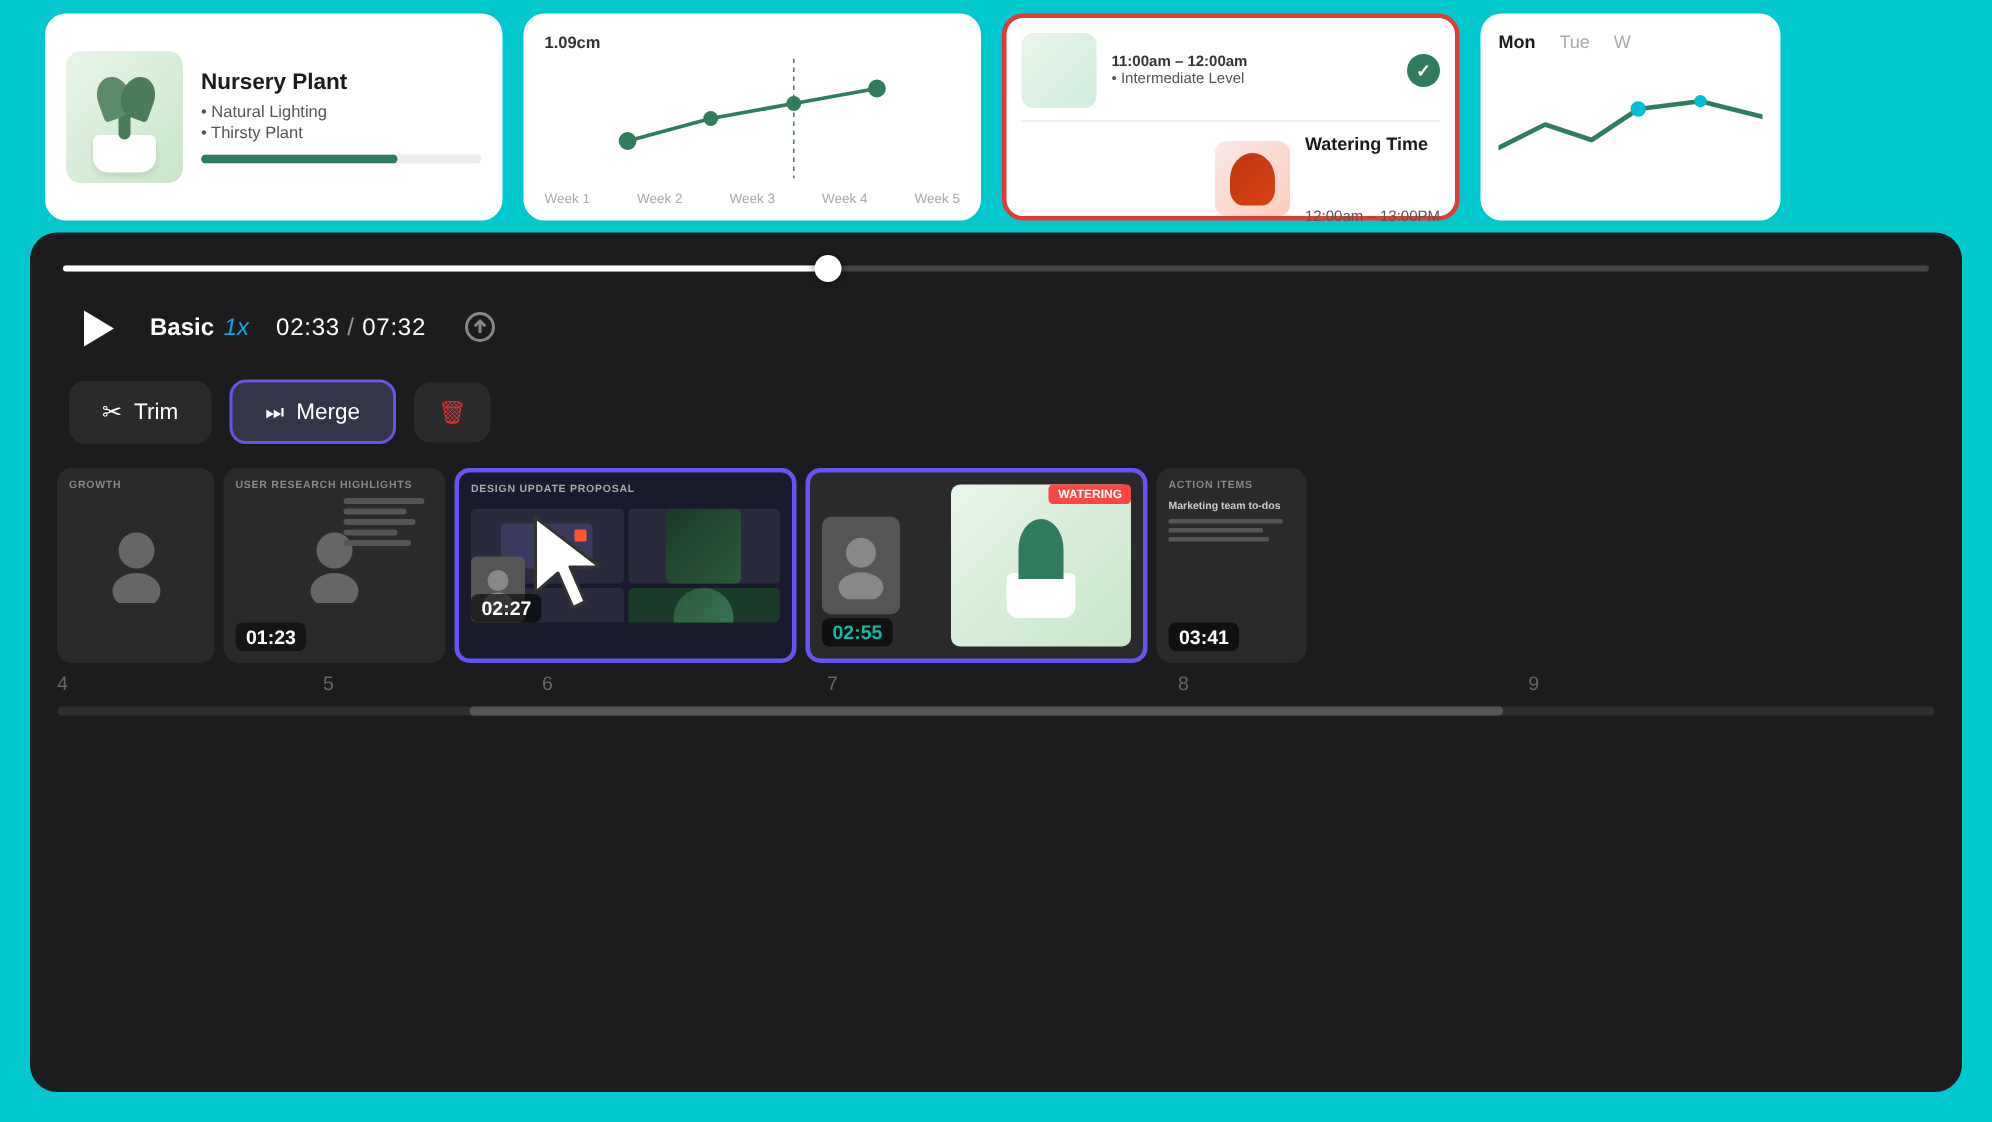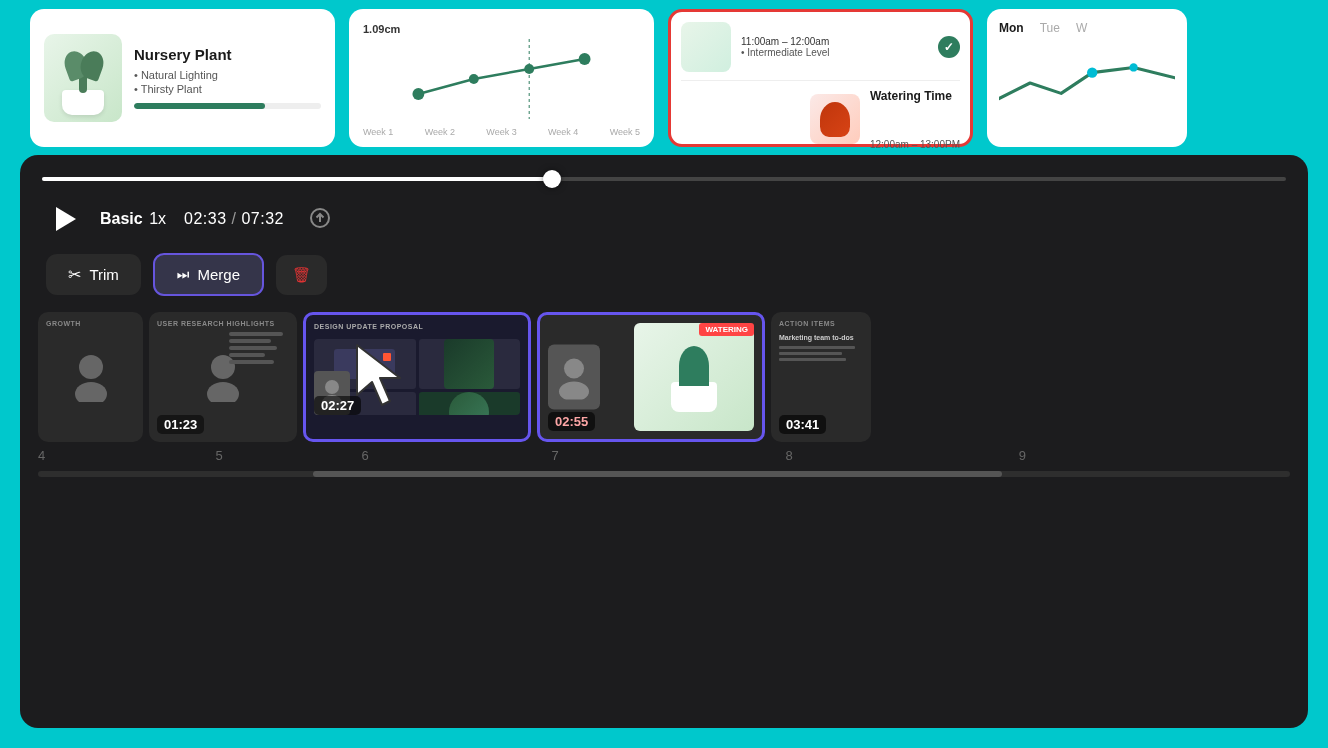--- a/index.html
+++ b/index.html
@@ -25,21 +25,21 @@
       <div style="position:absolute;top:50%;left:41%;transform:translate(-50%,-50%);width:18px;height:18px;background:#fff;border-radius:50%;box-shadow:0 0 6px rgba(0,0,0,0.5);"></div>
     </div>
   </div>
 
   <div style="display:flex;align-items:center;padding:10px 26px;gap:18px;">
     <button style="background:transparent;border:none;cursor:pointer;display:flex;align-items:center;justify-content:center;width:36px;height:36px;">
       <div style="width:0;height:0;border-top:12px solid transparent;border-bottom:12px solid transparent;border-left:20px solid #fff;margin-left:4px;"></div>
     </button>
     <span style="color:#fff;font-size:16px;">
       <span style="font-weight:600;">Basic</span>
-      <span style="color:#ffffff;margin-left:2px;">1x</span>
+      <span style="color:#0ea5e9;margin-left:2px;font-style:italic;">1x</span>
     </span>
     <span style="color:#fff;font-size:16px;font-weight:500;letter-spacing:0.5px;">
       <span>02:33</span>
       <span style="color:#999;"> / </span>
       <span>07:32</span>
     </span>
     <button style="background:transparent;border:none;cursor:pointer;margin-left:6px;">
       <svg width="24" height="24" viewBox="0 0 24 24" fill="none" stroke="#888" stroke-width="2">
         <circle cx="12" cy="12" r="9"></circle>
         <polyline points="12,8 12,16"></polyline>
@@ -131,21 +131,21 @@
 
         <div style="position:absolute;right:8px;top:8px;bottom:8px;width:120px;background:linear-gradient(135deg,#e8f5e9,#c8e6c9);border-radius:6px;display:flex;align-items:center;justify-content:center;">
 
           <div style="width:60px;height:70px;position:relative;">
             <div style="position:absolute;bottom:0;left:50%;transform:translateX(-50%);width:46px;height:30px;background:#fff;border-radius:4px 4px 8px 8px;"></div>
             <div style="position:absolute;bottom:26px;left:50%;transform:translateX(-50%);width:30px;height:40px;background:#2e7d5e;border-radius:50% 50% 0 0;"></div>
           </div>
         </div>
 
         <div style="position:absolute;top:8px;right:8px;background:#ff4444;color:#fff;font-size:8px;padding:2px 6px;border-radius:3px;font-weight:700;">WATERING</div>
-        <div style="position:absolute;bottom:8px;left:8px;color:#fca5a5;font-size:13px;font-weight:700;background:rgba(0,0,0,0.6);padding:2px 7px;border-radius:5px;">02:55</div>
+        <div style="position:absolute;bottom:8px;left:8px;color:#14b8a6;font-size:13px;font-weight:700;background:rgba(0,0,0,0.6);padding:2px 7px;border-radius:5px;">02:55</div>
       </div>
 
       <div style="width:100px;background:#2a2a2a;border-radius:10px;flex-shrink:0;position:relative;overflow:hidden;display:flex;align-items:center;justify-content:center;">
         <div style="position:absolute;top:8px;left:8px;font-size:7px;color:#888;text-transform:uppercase;letter-spacing:0.5px;font-weight:700;">ACTION ITEMS</div>
 
         <div style="position:absolute;top:22px;left:8px;right:8px;display:flex;flex-direction:column;gap:3px;">
           <div style="font-size:7px;color:#ccc;font-weight:700;margin-bottom:2px;">Marketing team to-dos</div>
           <div style="height:3px;background:#555;border-radius:1px;width:90%;"></div>
           <div style="height:3px;background:#555;border-radius:1px;width:75%;"></div>
           <div style="height:3px;background:#555;border-radius:1px;width:80%;"></div>
@@ -217,21 +217,21 @@
       <span style="font-size:9px;color:#aaa;">Week 4</span>
       <span style="font-size:9px;color:#aaa;">Week 5</span>
     </div>
   </div>
 
   <div style="width:305px;height:138px;background:#fff;border-radius:14px;border:3px solid #e53935;padding:10px;flex-shrink:0;display:flex;flex-direction:column;gap:8px;">
 
     <div style="display:flex;align-items:center;gap:10px;padding-bottom:8px;border-bottom:1px solid #eee;">
       <div style="width:50px;height:50px;background:linear-gradient(135deg,#e8f5e9,#d0efdf);border-radius:8px;flex-shrink:0;"></div>
       <div>
-        <div style="font-size:10px;color:#333;font-weight:400;">11:00am – 12:00am</div>
+        <div style="font-size:10px;color:#333;font-weight:700;">11:00am – 12:00am</div>
         <div style="font-size:10px;color:#555;">• Intermediate Level</div>
       </div>
 
       <div style="margin-left:auto;width:22px;height:22px;background:#2e7d5e;border-radius:50%;display:flex;align-items:center;justify-content:center;color:#fff;font-size:12px;font-weight:700;">✓</div>
     </div>
 
     <div style="display:flex;align-items:center;gap:10px;justify-content:flex-end;">
       <div style="width:50px;height:50px;background:linear-gradient(135deg,#fbe9e7,#ffccbc);border-radius:8px;flex-shrink:0;display:flex;align-items:center;justify-content:center;">
         <div style="width:30px;height:35px;background:linear-gradient(135deg,#bf360c,#d84315);border-radius:50% 50% 30% 30%;"></div>
       </div>

